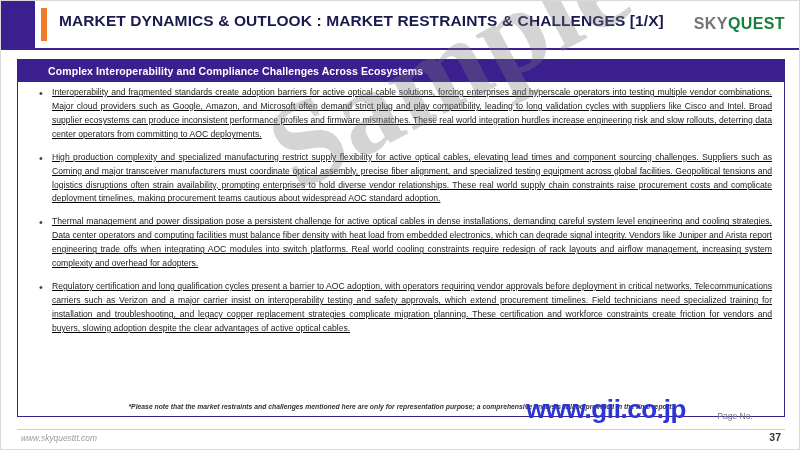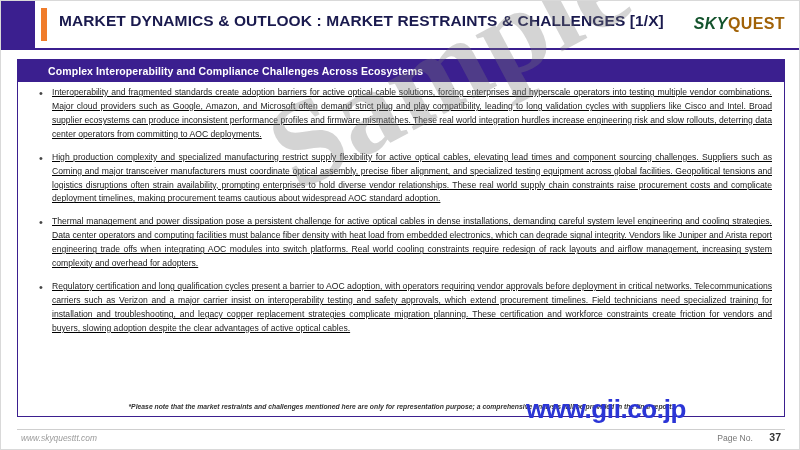--- a/index.html
+++ b/index.html
@@ -57,22 +57,22 @@
   }
   .brand {
     position: absolute;
     right: 16px;
     top: 14px;
     font-size: 16px;
     font-weight: bold;
     color: #3b1f8f;
     letter-spacing: 0.4px;
   }
-  .brand .brand-sky { color: #14532d; font-style: italic; }
-  .brand .brand-quest { color: #a16207; }
+  .brand .brand-sky { color: #737373; }
+  .brand .brand-quest { color: #15803d; }
   .header-rule {
     position: absolute;
     left: 0;
     top: 47px;
     width: 800px;
     height: 2px;
     background: #3b1f8f;
   }
 
   
@@ -182,21 +182,21 @@
     position: absolute;
     left: 20px;
     top: 432px;
     font-size: 8.4px;
     font-style: italic;
     color: #9a9a9a;
   }
   .footer-pagelabel {
     position: absolute;
     right: 46px;
-    top: 432px;
+    top: 410px;
     font-size: 8.6px;
     color: #777777;
     text-align: center;
   }
   .footer-pagenum {
     position: absolute;
     right: 18px;
     top: 430px;
     font-size: 10.5px;
     font-weight: bold;

